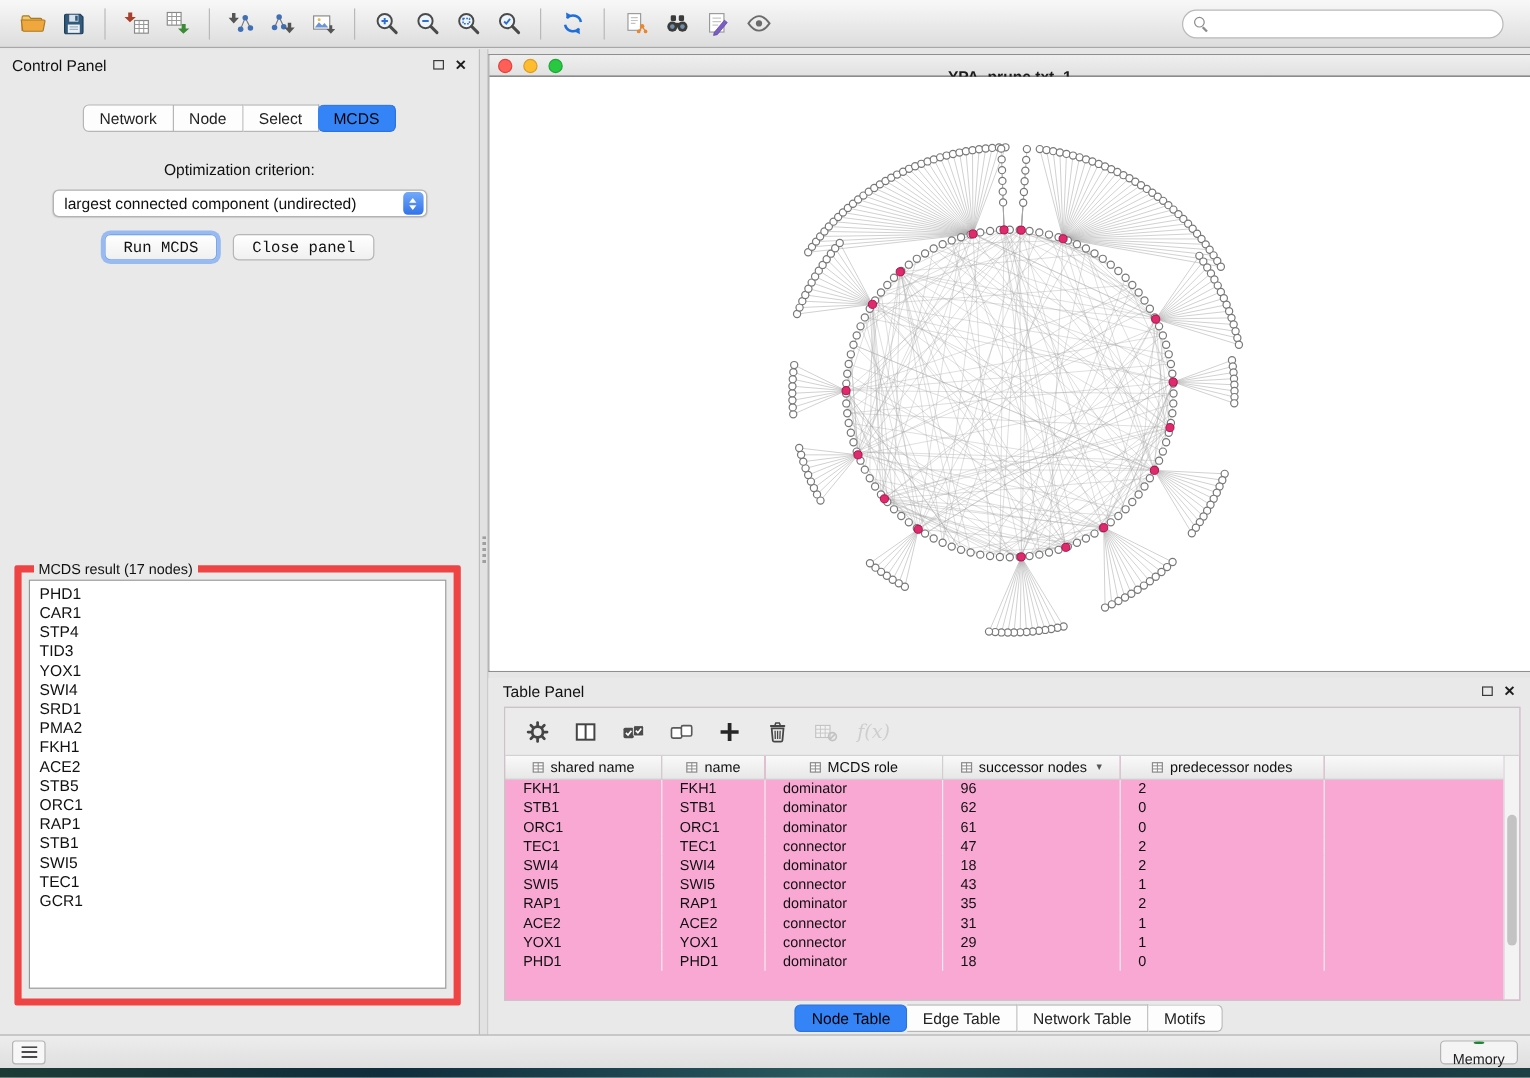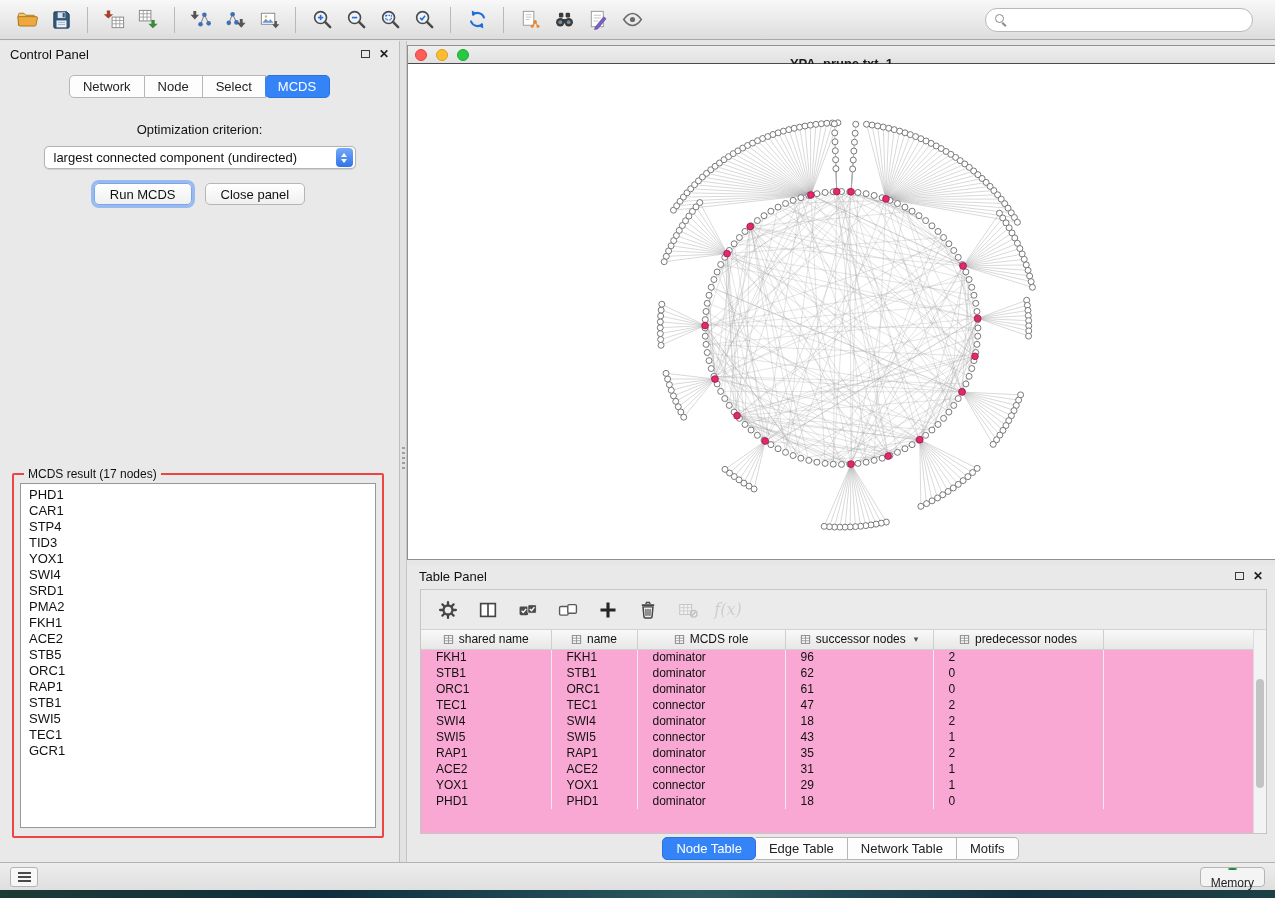--- a/index.html
+++ b/index.html
@@ -21,39 +21,39 @@
   .mag::before{content:"";position:absolute;left:0;top:0;width:7px;height:7px;border:1.5px solid #8a8a8a;border-radius:50%;}
   .mag::after{content:"";position:absolute;left:7.6px;top:8.4px;width:4.5px;height:1.6px;background:#8a8a8a;transform:rotate(45deg);transform-origin:0 0;}
   .search-input{border:none;outline:none;flex:1;font-size:13px;background:transparent;font-family:inherit;}
 
   
   .control-panel{position:absolute;left:0;top:41px;width:400px;height:821px;background:#e9e9e9;border-right:1px solid #bdbdbd;}
   .panel-header{height:26px;display:flex;align-items:center;padding:0 10px;font-size:13px;}
   .ph-icons{margin-left:auto;display:flex;align-items:center;gap:9px;}
   .float-ic{width:9px;height:8px;border:1.5px solid #3a3a3a;display:inline-block;}
   .close-ic{font-size:12px;font-weight:bold;color:#1d1d1d;line-height:1;}
-  .cp-tabs{display:flex;justify-content:center;margin-top:8px;}
+  .cp-tabs{display:flex;justify-content:center;margin-top:20px;}
   .seg-tab{font-size:13px;padding:3px 13px;background:#fdfdfd;border:1px solid #b6b6b6;border-left:none;color:#222;white-space:nowrap;}
   .seg-tab:first-child{border-left:1px solid #b6b6b6;border-radius:5px 0 0 5px;}
   .seg-tab:last-child{border-radius:0 5px 5px 0;}
-  .seg-tab.active{background:#3584f7;border-color:#2c72dd;color:#ffffff;border-radius:5px;margin-left:-1px;text-align:center;}
+  .seg-tab.active{background:#3584f7;border-color:#2c72dd;color:#000000;border-radius:5px;margin-left:-1px;text-align:center;}
   .opt-label{text-align:center;font-size:13px;margin-top:24px;}
   .mac-select{width:312px;height:23px;margin:9px auto 0;background:#fff;border:1px solid #b3b3b3;border-radius:5px;
     display:flex;align-items:center;font-size:13px;padding-left:9px;box-shadow:0 .5px 1px rgba(0,0,0,.1);gap:24px;}
   .sel-text{flex:1;white-space:nowrap;overflow:hidden;}
   .stepper{width:17px;height:19px;margin-right:2px;border-radius:4px;flex:0 0 auto;
     background:linear-gradient(#74aafa,#3173e8);display:flex;flex-direction:column;align-items:center;justify-content:center;gap:2px;}
   .stepper i{width:0;height:0;border-left:3.5px solid transparent;border-right:3.5px solid transparent;display:block;}
   .stepper .up{border-bottom:4px solid #fff;}
   .stepper .down{border-top:4px solid #fff;}
-  .btn-row{display:flex;justify-content:center;gap:13px;margin-top:14px;}
+  .btn-row{display:flex;justify-content:center;gap:13px;margin-top:14px;font-family:Liberation Mono, monospace;}
   .mac-btn{height:22px;padding:0 15px;font-size:13px;font-family:inherit;color:#111;
     background:linear-gradient(#ffffff,#f0f0f0);border:1px solid #b6b6b6;border-radius:5px;}
   .mac-btn.focused{box-shadow:0 0 0 3px rgba(86,148,247,.55);border-color:#7aa6ef;}
-  .result-box{position:absolute;left:12px;right:15px;top:426px;bottom:24px;border:2px solid #ef4444;border-radius:2px;padding:2px 6px 8px;}
+  .result-box{position:absolute;left:12px;right:15px;top:426px;bottom:24px;border:6px solid #ef4444;border-radius:2px;padding:2px 6px 8px;}
   .result-box legend{font-size:12px;padding:0 4px;margin-left:4px;}
   .result-list{width:100%;height:100%;background:#fff;border:1px solid #989898;overflow-y:auto;font-size:13px;padding-top:3px;}
   .mcds-item{height:16px;line-height:16px;padding-left:8px;}
 
   
   .vsplit{position:absolute;left:400px;top:41px;width:7px;height:821px;background:#e2e2e2;border-right:1px solid #c6c6c6;}
   .vsplit .grip{position:absolute;top:406px;left:2px;width:3px;height:24px;
     background:repeating-linear-gradient(to bottom,#9f9f9f 0 2px,transparent 2px 5px);}
 
   

